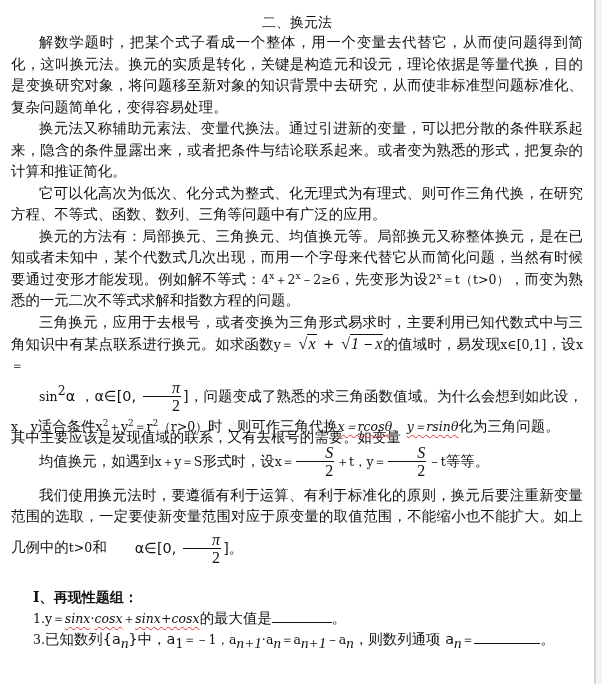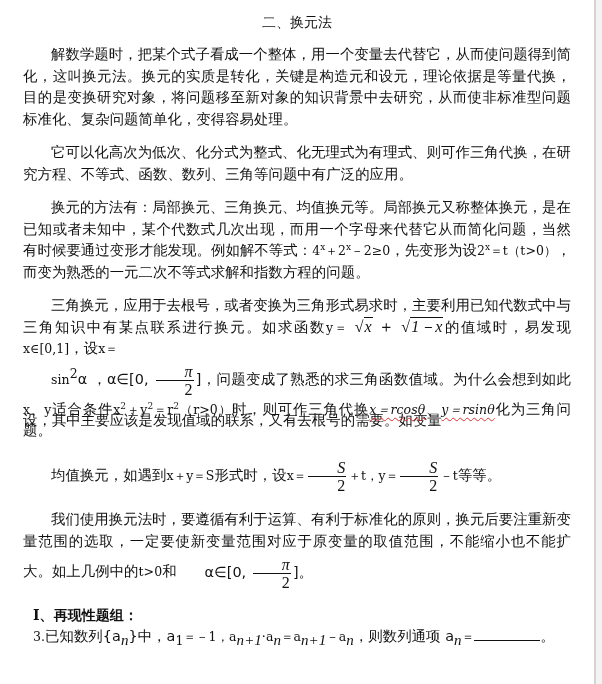--- a/index.html
+++ b/index.html
@@ -17,66 +17,70 @@
     background:#f3f3f3; border-left:2px solid #d4d4d4; box-sizing:border-box;
   }
   .content {
     position:absolute; left:11px; top:0; width:572px;
     font-size:14.4px; line-height:21.5px; letter-spacing:0.05px;
   }
   .title {
     text-align:center; font-size:14px; height:20px; line-height:20px;
     margin-top:12px; margin-bottom:0;
   }
-  p { margin:12px; text-align:justify; text-justify:inter-character; }
+  p { margin:0; text-align:justify; text-justify:inter-character; }
   .ind { text-indent:28px; }
   .mono { font-family:"DejaVu Serif","Liberation Serif", serif; font-size:12.5px; }
   .it { font-style:italic; font-family:"Liberation Serif","DejaVu Serif", serif; font-size:15px; }
   sup, sub { font-size:9px; line-height:0; }
   .frac {
     display:inline-block; vertical-align:middle; text-align:center;
     font-family:"Liberation Serif","DejaVu Serif", serif; margin:0 2px;
   }
   .frac .num, .frac .den { display:block; line-height:17px; font-size:16px; }
   .frac .num { border-bottom:1px solid #111; padding:0 1px; }
   .frac .num.ital { font-style:italic; }
   .sqrt { font-family:"Liberation Serif","DejaVu Serif", serif; font-size:16px; }
   .sqrt .rad { border-top:1px solid #111; padding:0 1px; font-style:italic; }
   .tall { height:40px; line-height:40px; }
   .squig { text-decoration:underline wavy #d33; text-underline-offset:3px; text-decoration-thickness:1px;font-style:italic; }
   .blank { display:inline-block; border-bottom:1px solid #111; height:14px; vertical-align:baseline; }
   .section {
-    font-weight:bold; margin-top:3px; padding-left:22px; height:22px; line-height:22px;
+    font-weight:bold; margin-top:18px; padding-left:22px; height:22px; line-height:22px;
     font-family:"DejaVu Serif","Liberation Serif", serif; font-size:14px;
   }
   .q { padding-left:22px; height:21px; line-height:21px; white-space:nowrap; }
   .q.tall { height:44px; line-height:44px; }
 </style>
 </head>
 <body>
 
 <div class="page">
   <div class="content">
 
     <div class="title">二、换元法</div>
 
     <p class="ind">解数学题时，把某个式子看成一个整体，用一个变量去代替它，从而使问题得到简化，这叫换元法。换元的实质是转化，关键是构造元和设元，理论依据是等量代换，目的是变换研究对象，将问题移至新对象的知识背景中去研究，从而使非标准型问题标准化、复杂问题简单化，变得容易处理。</p>
+    <p class="ind">换元法又称辅助元素法、变量代换法。通过引进新的变量，可以把分散的条件联系起来，隐含的条件显露出来，或者把条件与结论联系起来。或者变为熟悉的形式，把复杂的计算和推证简化。</p>
     <p class="ind">它可以化高次为低次、化分式为整式、化无理式为有理式、则可作三角代换，在研究方程、不等式、函数、数列、三角等问题中有广泛的应用。</p>
 
-    <p class="ind"><span>换元的方法有：局部换元、三角换元、均值换元等。局部换元又称整体换元，是在已知或者未知中，某个代数式几次出现，而用一个字母来代替它从而简化问题，当然有时候要通过变形才能发现。例如解不等式：</span><span class="mono"><span>4</span><sup>x</sup><span>＋2</span><sup>x</sup><span>－2≥0</span></span><span>，先变形为设</span><span class="mono"><span>2</span><sup>x</sup><span>＝t（t&gt;0）</span></span><span>，而变为熟悉的一元二次不等式求解和指数方程的问题。</span></p>
+    <p class="ind"><span>换元的方法有：局部换元、三角换元、均值换元等。局部换元又称整体换元，是在已知或者未知中，某个代数式几次出现，而用一个字母来代替它从而简化问题，当然有时候要通过变形才能发现。例如解不等式：</span><span class="mono"><span>4</span><sup>x</sup><span>＋2</span><sup>x</sup><span>－2≥6</span></span><span>，先变形为设</span><span class="mono"><span>2</span><sup>x</sup><span>＝t（t&gt;0）</span></span><span>，而变为熟悉的一元二次不等式求解和指数方程的问题。</span></p>
 
     <p class="ind" style="line-height:21px;"><span>三角换元，应用于去根号，或者变换为三角形式易求时，主要利用已知代数式中与三角知识中有某点联系进行换元。如求函数</span><span class="mono">y＝</span> <span class="sqrt">√<span class="rad">x</span></span><span class="sqrt"> ＋ </span><span class="sqrt">√<span class="rad">1－x</span></span><span>的值域时，易发现</span><span class="mono">x∈[0,1]</span><span>，设</span><span class="mono">x＝</span><br>
       <span style="display:inline-block;height:40px;line-height:40px;vertical-align:middle;"><span class="mono">sin</span><sup class="mono">2</sup><span>α</span><span> ，α∈[0, </span><span class="frac"><span class="num ital">π</span><span class="den">2</span></span><span>]</span><span>，问题变成了熟悉的求三角函数值域。为什么会想到如此设，其中主要应该是发现值域的联系，又有去根号的需要。如变量</span></span><span><span class="mono">x、y</span><span>适合条件</span><span class="mono"><span>x</span><sup>2</sup><span>＋y</span><sup>2</sup><span>＝r</span><sup>2</sup><span>（r&gt;0）</span></span><span>时，则可作三角代换</span><span class="mono squig">x＝rcosθ</span><span>、</span><span class="mono squig">y＝rsinθ</span><span>化为三角问题。</span></span></p>
 
     <p class="ind" style="height:44px;line-height:44px;margin-top:2px;"><span>均值换元，如遇到</span><span class="mono">x＋y＝S</span><span>形式时，设</span><span class="mono">x＝</span><span class="frac"><span class="num ital">S</span><span class="den">2</span></span><span class="mono">＋t，y＝</span><span class="frac"><span class="num ital">S</span><span class="den">2</span></span><span class="mono">－t</span><span>等等。</span></p>
 
     <p class="ind" style="margin-top:2px;"><span>我们使用换元法时，要遵循有利于运算、有利于标准化的原则，换元后要注重新变量范围的选取，一定要使新变量范围对应于原变量的取值范围，不能缩小也不能扩大。如上几例中的</span><span class="mono">t&gt;0</span><span>和</span><span style="display:inline-block;height:40px;line-height:40px;vertical-align:middle;"><span>α∈[0, </span><span class="frac"><span class="num ital">π</span><span class="den">2</span></span><span>]</span><span>。</span></span></p>
 
     <div class="section">Ⅰ、再现性题组：</div>
 
+    <div class="q">
+      <span class="mono">1.</span><span class="mono">y＝</span><span class="mono squig">sinx</span><span class="mono">·</span><span class="mono squig">cosx</span><span class="mono">＋</span><span class="mono squig">sinx+cosx</span><span>的最大值是</span><span class="blank" style="width:60px;"></span><span>。</span>
+    </div>
 
 
     <div class="q">
       <span class="mono">3.</span><span>已知数列{a</span><sub class="it">n</sub><span>}中，a</span><sub class="mono">1</sub><span class="mono">＝－1，a</span><sub class="it">n+1</sub><span class="mono">·a</span><sub class="it">n</sub><span class="mono">＝a</span><sub class="it">n+1</sub><span class="mono">－a</span><sub class="it">n</sub><span>，则数列通项 a</span><sub class="it">n</sub><span class="mono">＝</span><span class="blank" style="width:66px;"></span><span>。</span>
     </div>
 
 
     <div class="q tall">
       
     </div>

